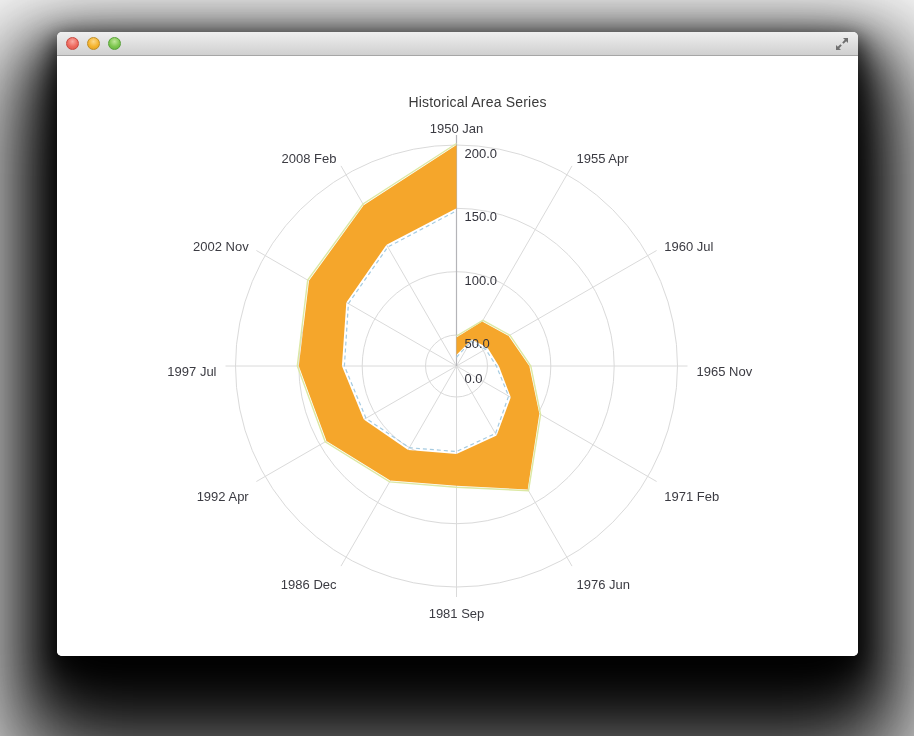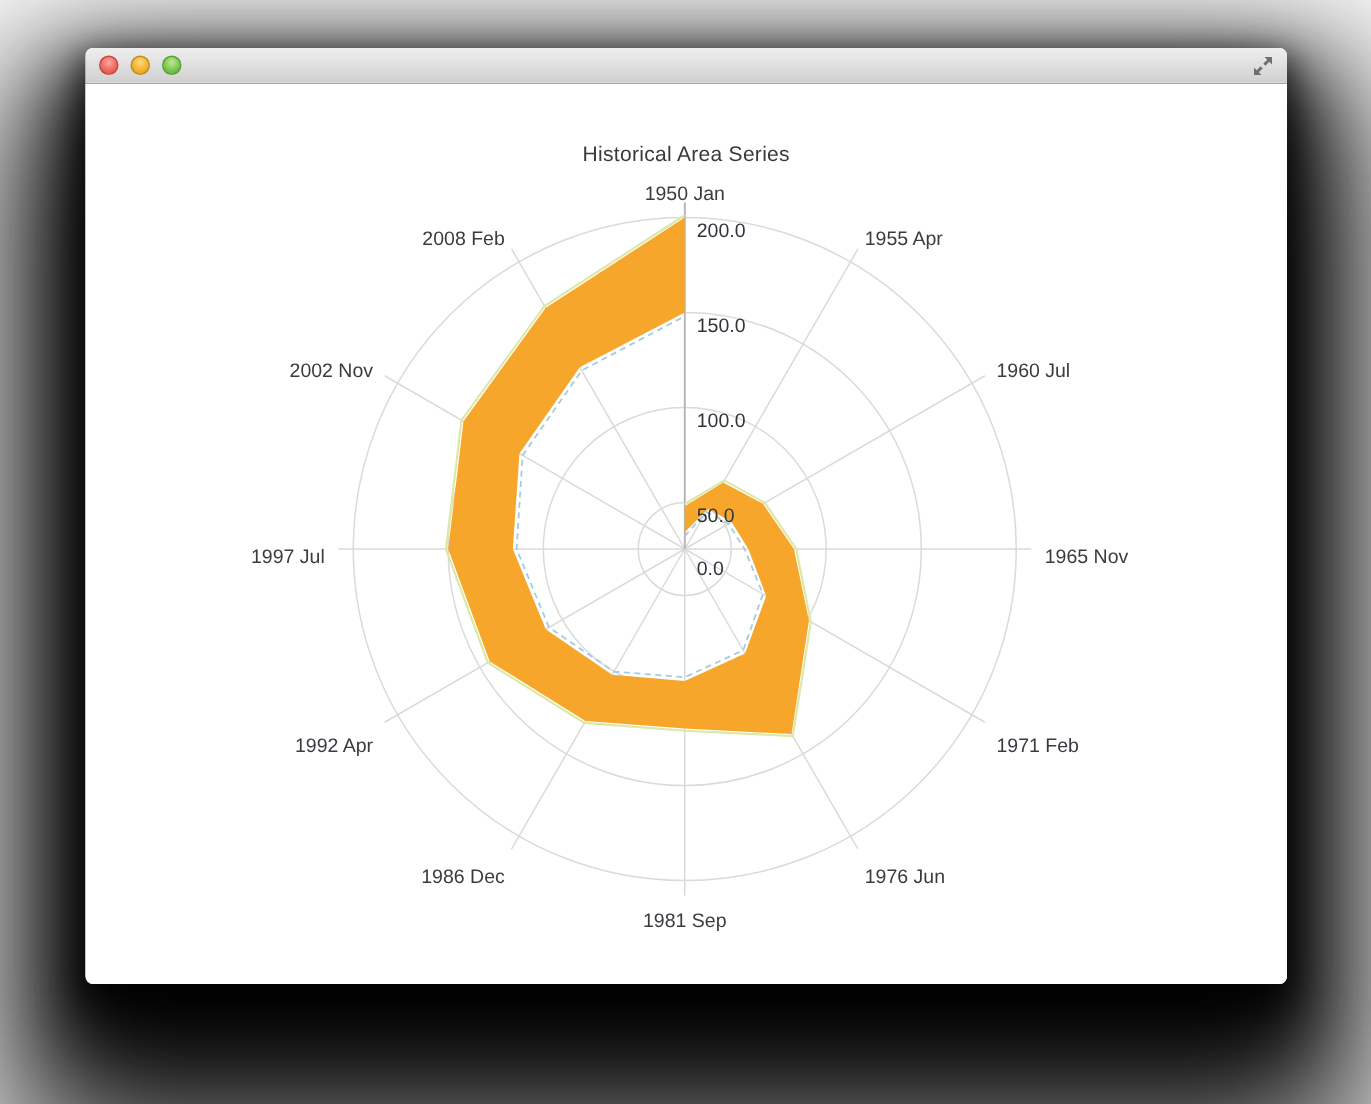--- a/index.html
+++ b/index.html
@@ -27,21 +27,21 @@
   .light.close{background:radial-gradient(circle at 50% 32%,#f9aba4,#ee6a5e 55%,#d9544a);border:1px solid #c8473e;}
   .light.min{background:radial-gradient(circle at 50% 32%,#fbd88a,#f5b42e 55%,#dd9c22);border:1px solid #c08d22;}
   .light.max{background:radial-gradient(circle at 50% 32%,#c0e79a,#7ec74f 55%,#5faf3c);border:1px solid #58a138;}
   .fs-btn{position:absolute;right:8px;top:4px;width:16px;height:16px;cursor:pointer;}
   .content{
     position:absolute;left:0;top:24px;width:801px;height:600px;
     background:#ffffff;border-radius:0 0 5px 5px;overflow:hidden;
   }
   .chart-title{
     position:absolute;left:0;top:38px;width:801px;text-align:center;
-    font-size:14px;color:#3a3a3a;letter-spacing:0.2px;
+    font-size:14px;color:#3a3a3a;letter-spacing:0.2px;padding-left:20px;
   }
   svg text{font-family:"Liberation Sans", sans-serif;}
   svg .cat{font-size:13px;fill:#3b3b42;}
   svg .tick{font-size:13px;fill:#33333c;}
 </style>
 </head>
 <body>
 
 <div class="window">
   <div class="titlebar">

